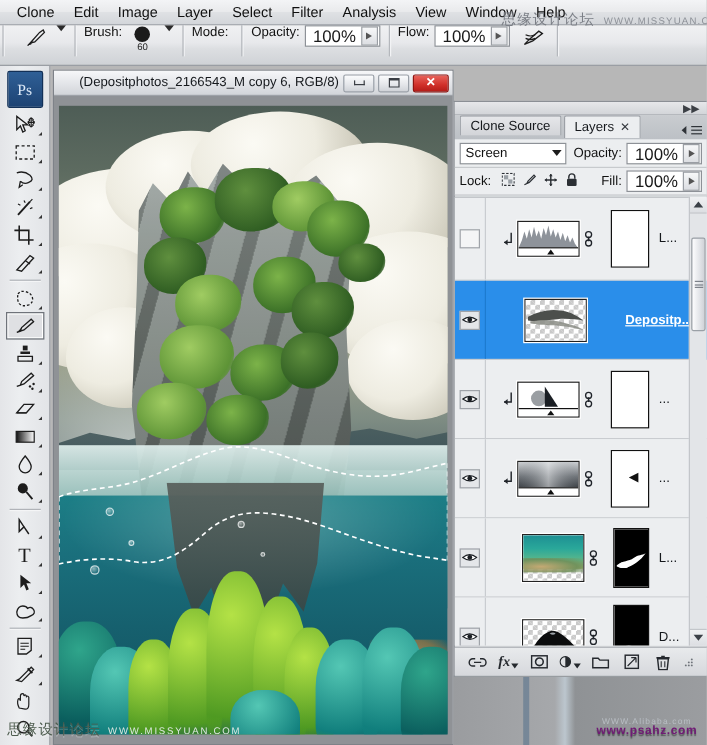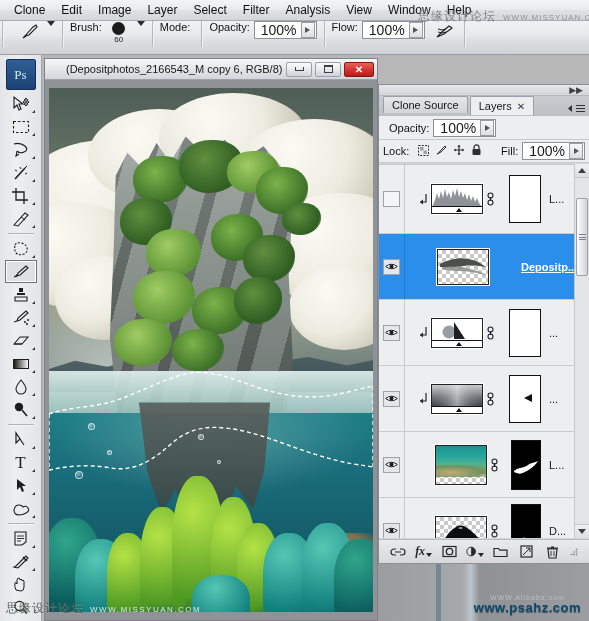--- a/index.html
+++ b/index.html
@@ -326,21 +326,21 @@
   
   .wm { position:absolute; pointer-events:none; white-space:nowrap; z-index:40; }
   #wm-top { left:418px; top:8px; }
   #wm-top .cn { font-size:12px; color:#7b7f86; letter-spacing:1px; font-family:"DejaVu Sans", sans-serif;}
   #wm-top .en { font-size:8px; color:#8d9198; letter-spacing:1px; margin-left:4px;}
   #wm-bl { left:6px; top:600px; }
   #wm-bl .cn { font-size:12px; color:#4e5d4f; letter-spacing:1px; font-family:"DejaVu Sans", sans-serif; text-shadow:0 1px 0 rgba(255,255,255,.25);}
   #wm-bl .en { font-size:8px; color:#dfe9e2; letter-spacing:1.5px; margin-left:3px;}
   #wm-br { right:8px; bottom:6px; text-align:center; }
   #wm-br .l1 { font-size:14px; font-weight:bold; color:#f4f4f4; font-family:"DejaVu Sans", sans-serif; letter-spacing:1px; text-shadow:0 1px 1px rgba(0,0,0,.45); }
-  #wm-br .l2 { font-size:13px; font-weight:bold; color:#0c4a6e; letter-spacing:.5px; text-shadow:0 1px 1px rgba(0,0,0,.45); }
+  #wm-br .l2 { font-size:10px; font-weight:bold; color:#701a75; letter-spacing:.5px; text-shadow:0 1px 1px rgba(0,0,0,.45); }
   #wm-br .l0 { font-size:7px; color:#b9bec4; letter-spacing:1px; margin:-2px 0 -1px 0; }
 
   
   #desk-strip {
     position:absolute; left:378px; top:564px; width:211px; height:57px;
     background: linear-gradient(to right,#9a9c9f 0%, #a6a8ab 40%, #bcc6ce 44%, #8f9295 48%, #9b9da0 100%);
     z-index:18;
   }
   #desk-strip .barline{ position:absolute; left:58px; top:0; width:5px; height:100%; background:#6c7f93; opacity:.8;}
 </style>
@@ -665,20 +665,24 @@
         </svg>
       <span class="hamb">
           <div></div>
           <div></div>
           <div></div>
         </span>
     </div>
   </div>
 
   <div class="prow">
+    <div class="combo" style="width:104px">
+      <span>Screen</span>
+      <span class="tri-down"></span>
+    </div>
     <span class="ob-label" style="margin-left:6px">Opacity:</span>
     <span class="numfield">
       <span class="val">100%</span>
       <span class="stepper">
           <i class="arr-right"></i>
         </span>
     </span>
   </div>
 
   <div class="prow prow2">

